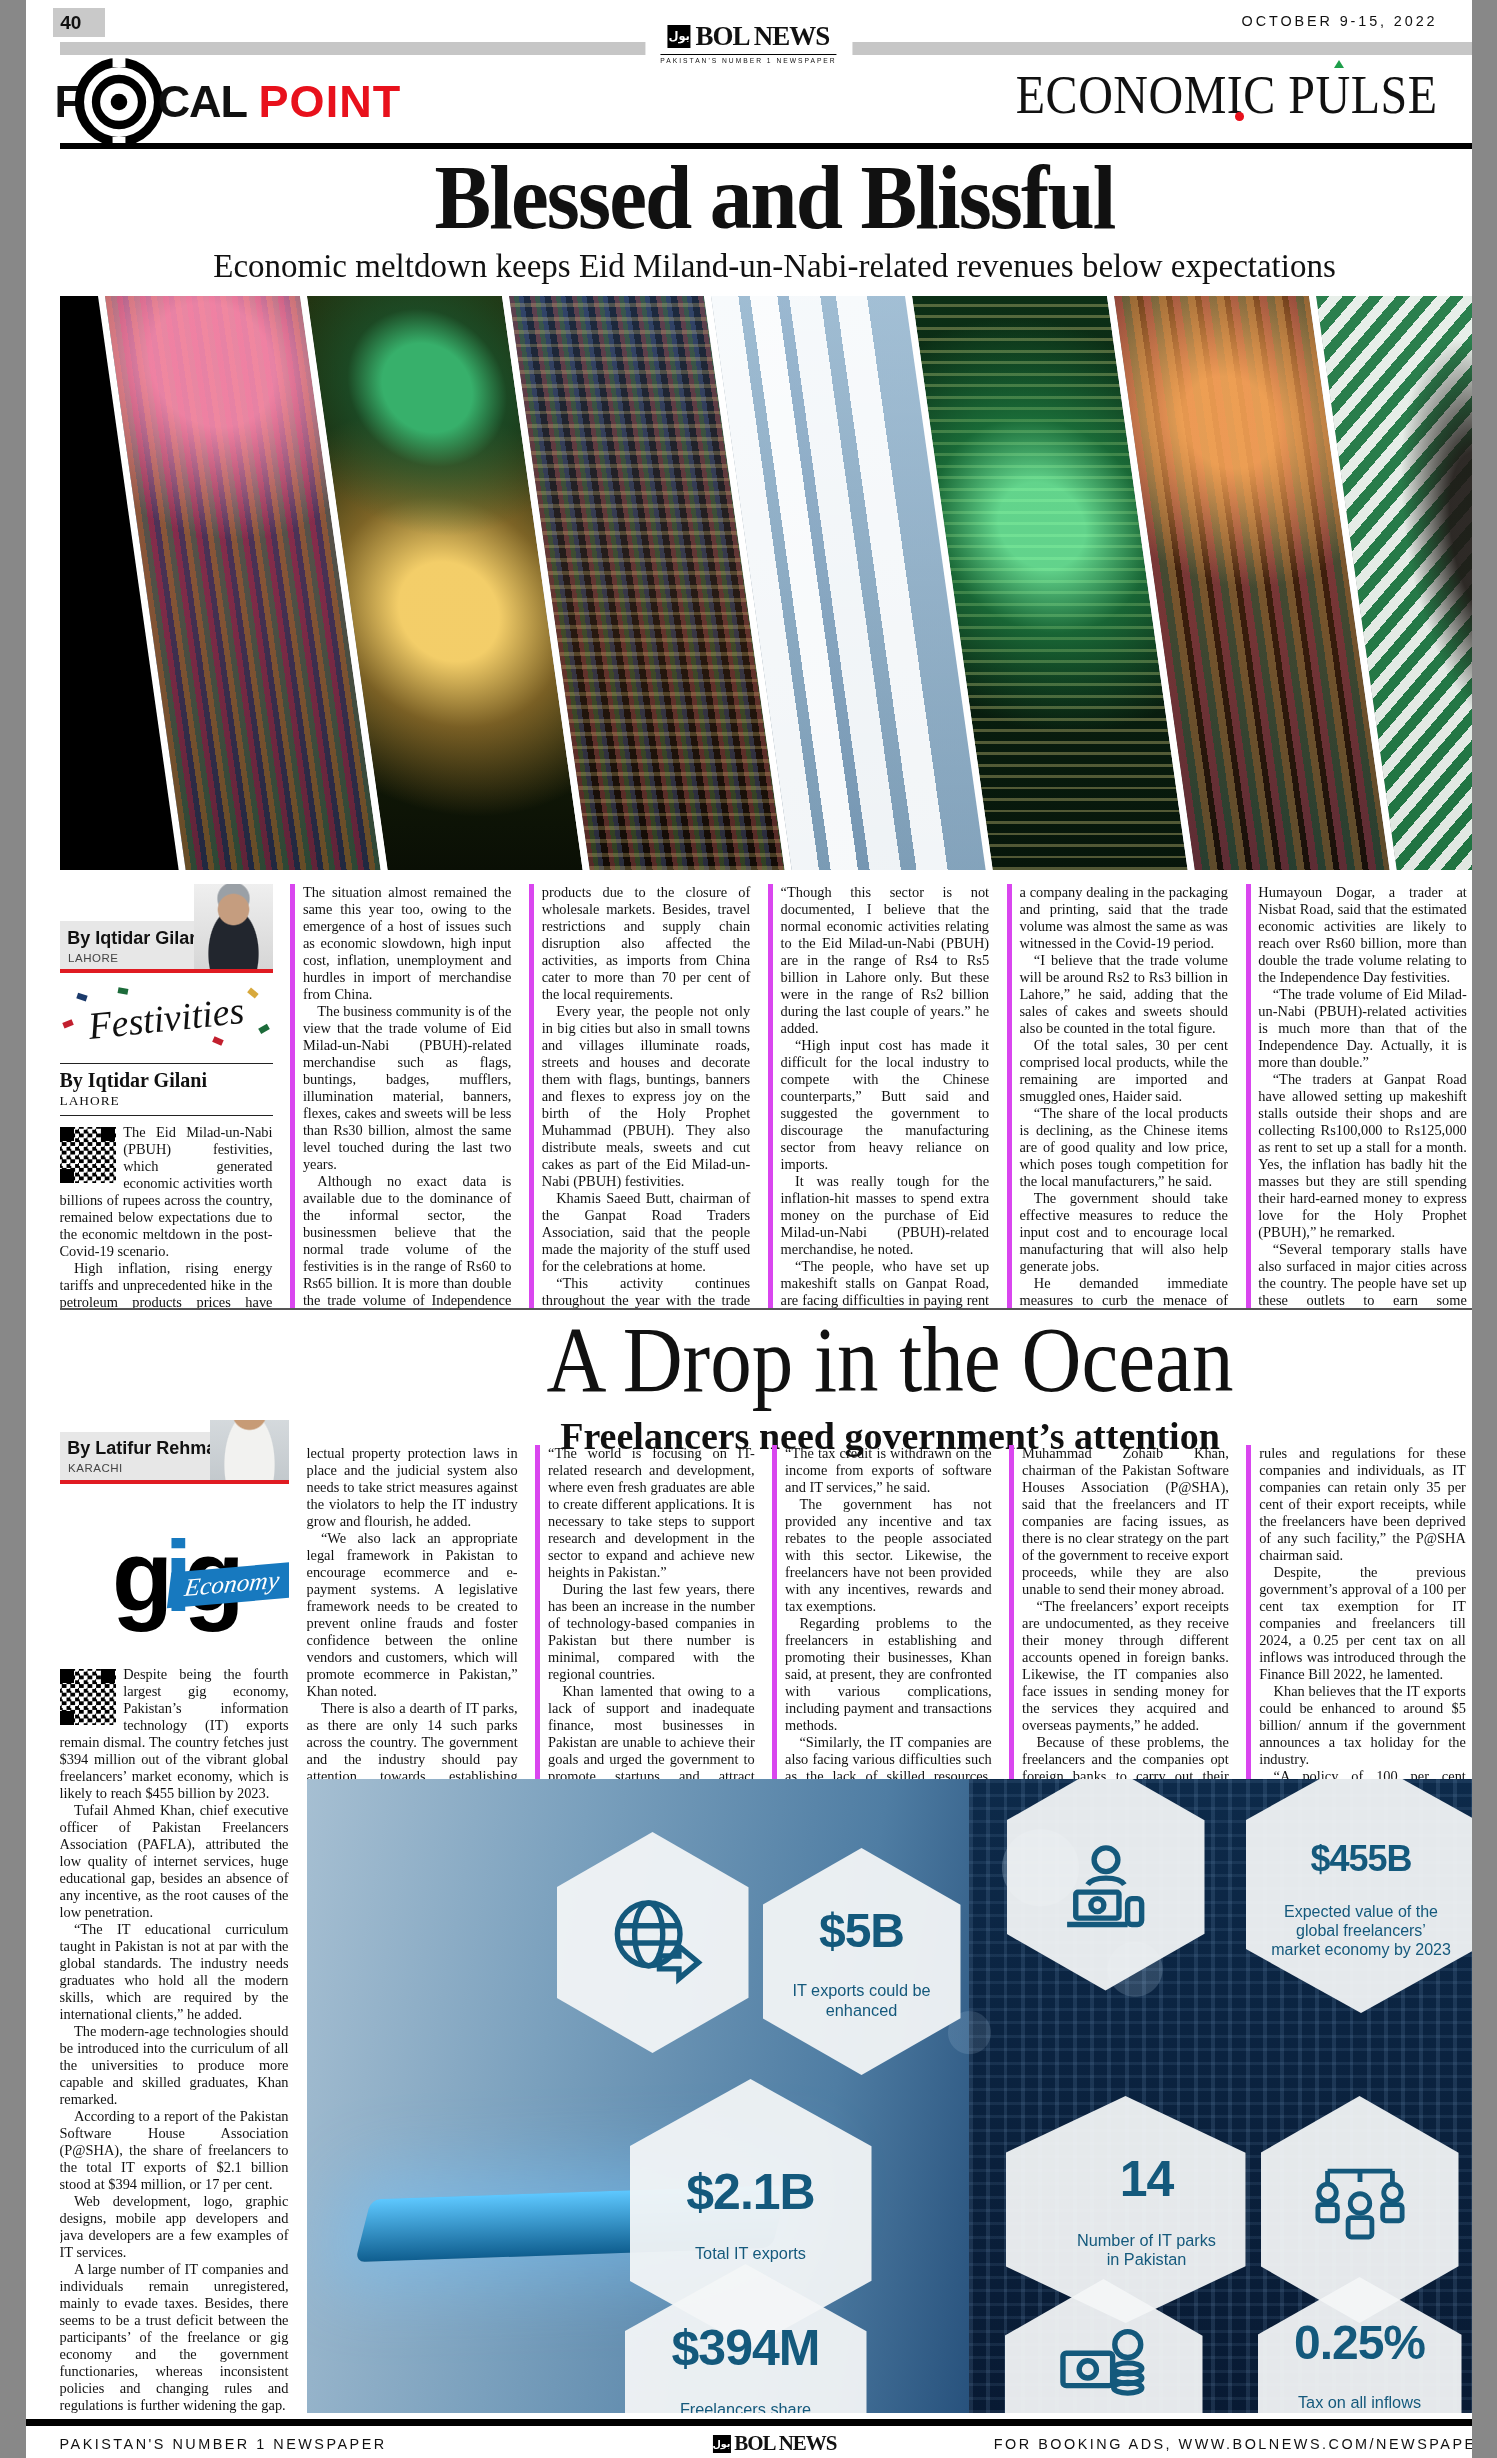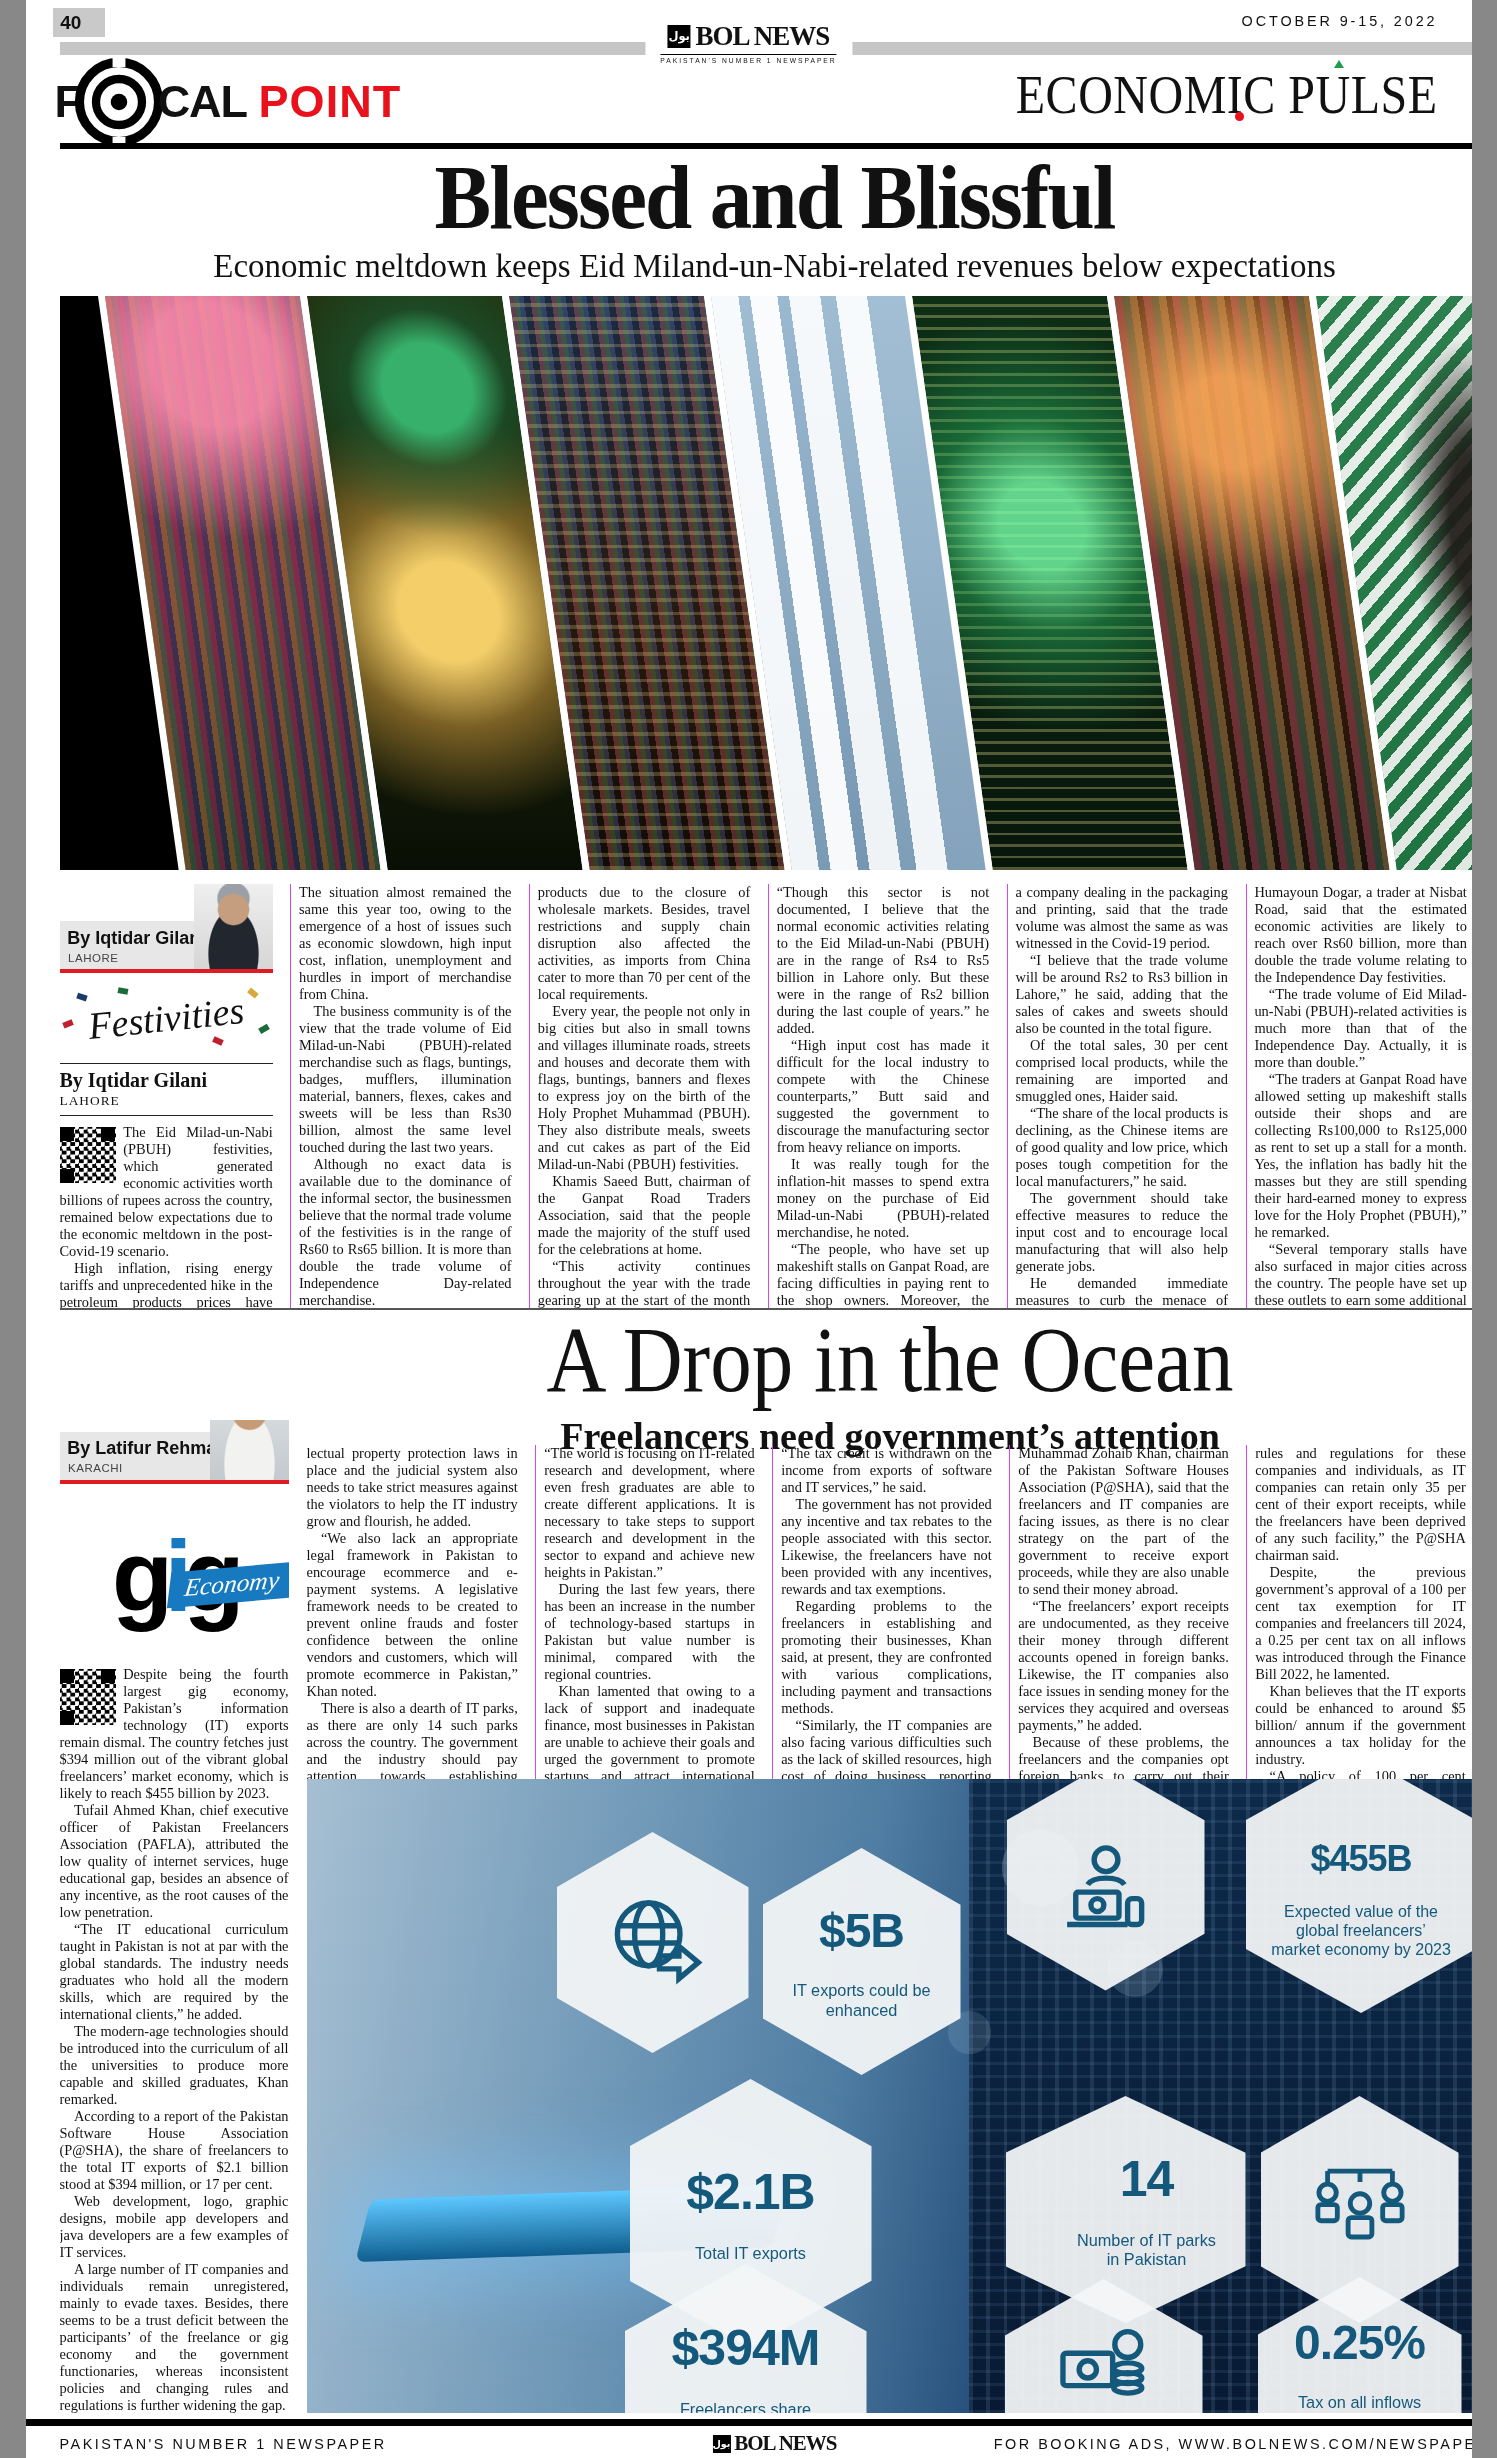--- a/index.html
+++ b/index.html
@@ -71,21 +71,21 @@
   .p7 { left:1249px; background:
         radial-gradient(ellipse at 70% 42%, rgba(30,25,22,.92) 0 18%, transparent 42%),
         repeating-linear-gradient(135deg, rgba(20,120,60,.8) 0 9.6px, rgba(245,250,245,.88) 9.6px 19px),
         linear-gradient(#8aa096, #4f6158); }
 
   
   .cols { position:absolute; display:flex; overflow:hidden; }
   .a1-cols { left:34px; top:884px; width:1415px; height:425px; }
   .a2-cols { left:281px; top:1445px; width:1167px; height:334px; }
   .col { width:229px; box-sizing:border-box; padding-right:7.7px; overflow:hidden; }
-  .col + .col { border-left:1px solid #d946ef; padding-left:7.7px; width:237px;margin-left:10px; }
+  .col + .col { border-left:5px solid #d946ef; padding-left:7.7px; width:237px;margin-left:10px; }
   .paras p { margin:0; text-align:justify; font-size:14.4px; line-height:17px; }
   .paras p + p { text-indent:14.4px; }
 
   .qr { float:left; width:56px; height:56px; margin:2.9px 7.7px 1.9px 0; background:
         linear-gradient(#000,#000) 0 0/14.4px 14.4px no-repeat,
         linear-gradient(#000,#000) 100% 0/14.4px 14.4px no-repeat,
         linear-gradient(#000,#000) 0 100%/14.4px 14.4px no-repeat,
         repeating-conic-gradient(#000 0% 25%, #fff 0% 50%) 50%/8.6px 8.6px; outline:1.9px solid #fff; }
 
   .byline-card { position:relative; height:48px; background:#e7e7e7; border-bottom:4.8px solid #e01b22; }
@@ -328,21 +328,21 @@
     <div class="col">
       <div class="paras">
           <p>lectual property protection laws in place and the judicial system also needs to take strict measures against the violators to help the IT industry grow and flourish, he added.</p>
           <p>“We also lack an appropriate legal framework in Pakistan to encourage ecommerce and e-payment systems. A legislative framework needs to be created to prevent online frauds and foster confidence between the online vendors and customers, which will promote ecommerce in Pakistan,” Khan noted.</p>
           <p>There is also a dearth of IT parks, as there are only 14 such parks across the country. The government and the industry should pay attention towards establishing technology and information parks. These will serve as a foundation for the formation of new businesses and the implementation of innovative approaches.</p>
         </div>
     </div>
     <div class="col">
       <div class="paras">
           <p>“The world is focusing on IT-related research and development, where even fresh graduates are able to create different applications. It is necessary to take steps to support research and development in the sector to expand and achieve new heights in Pakistan.”</p>
-          <p>During the last few years, there has been an increase in the number of technology-based startups in Pakistan but value number is minimal, compared with the regional countries.</p>
+          <p>During the last few years, there has been an increase in the number of technology-based companies in Pakistan but there number is minimal, compared with the regional countries.</p>
           <p>Khan lamented that owing to a lack of support and inadequate finance, most businesses in Pakistan are unable to achieve their goals and urged the government to promote startups and attract international investors.</p>
         </div>
     </div>
     <div class="col">
       <div class="paras">
           <p>“The tax credit is withdrawn on the income from exports of software and IT services,” he said.</p>
           <p>The government has not provided any incentive and tax rebates to the people associated with this sector. Likewise, the freelancers have not been provided with any incentives, rewards and tax exemptions.</p>
           <p>Regarding problems to the freelancers in establishing and promoting their businesses, Khan said, at present, they are confronted with various complications, including payment and transactions methods.</p>
           <p>“Similarly, the IT companies are also facing various difficulties such as the lack of skilled resources, high cost of doing business, reporting and inclusion of IT companies and the unavailability of financial incentives for export growth coupled with flawed and inefficient tax credit regime,” Khan added.</p>
         </div>

